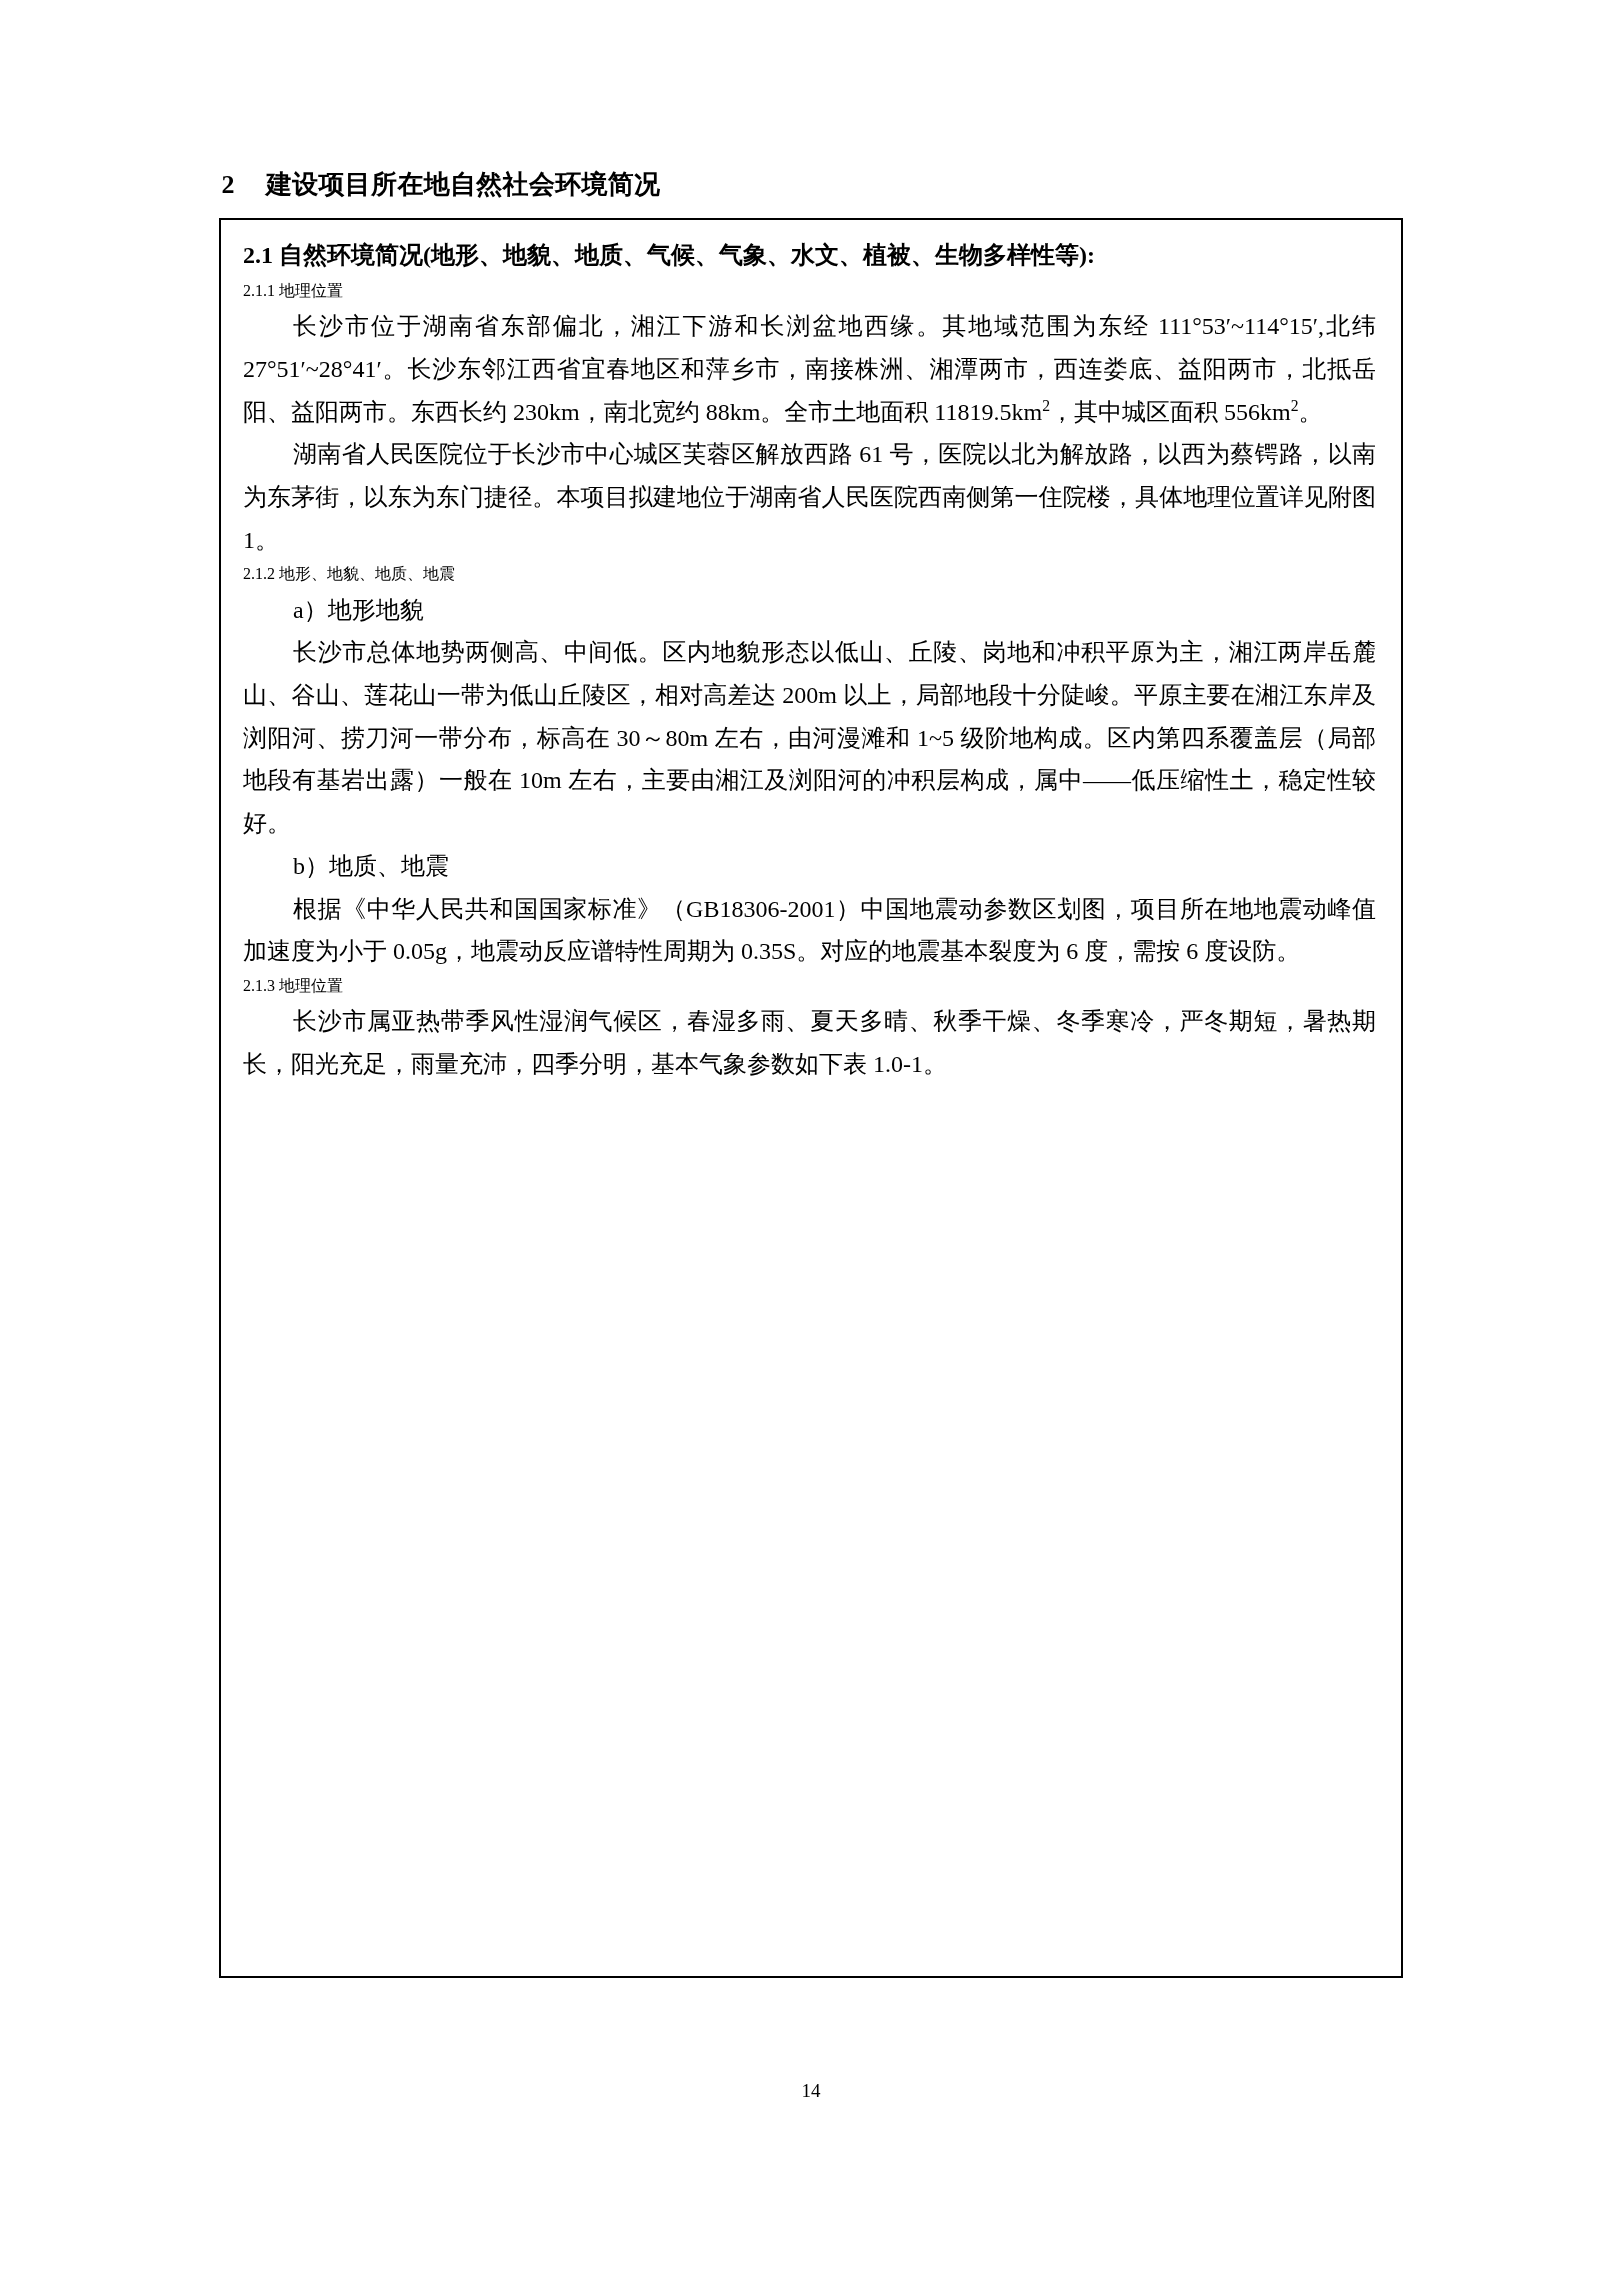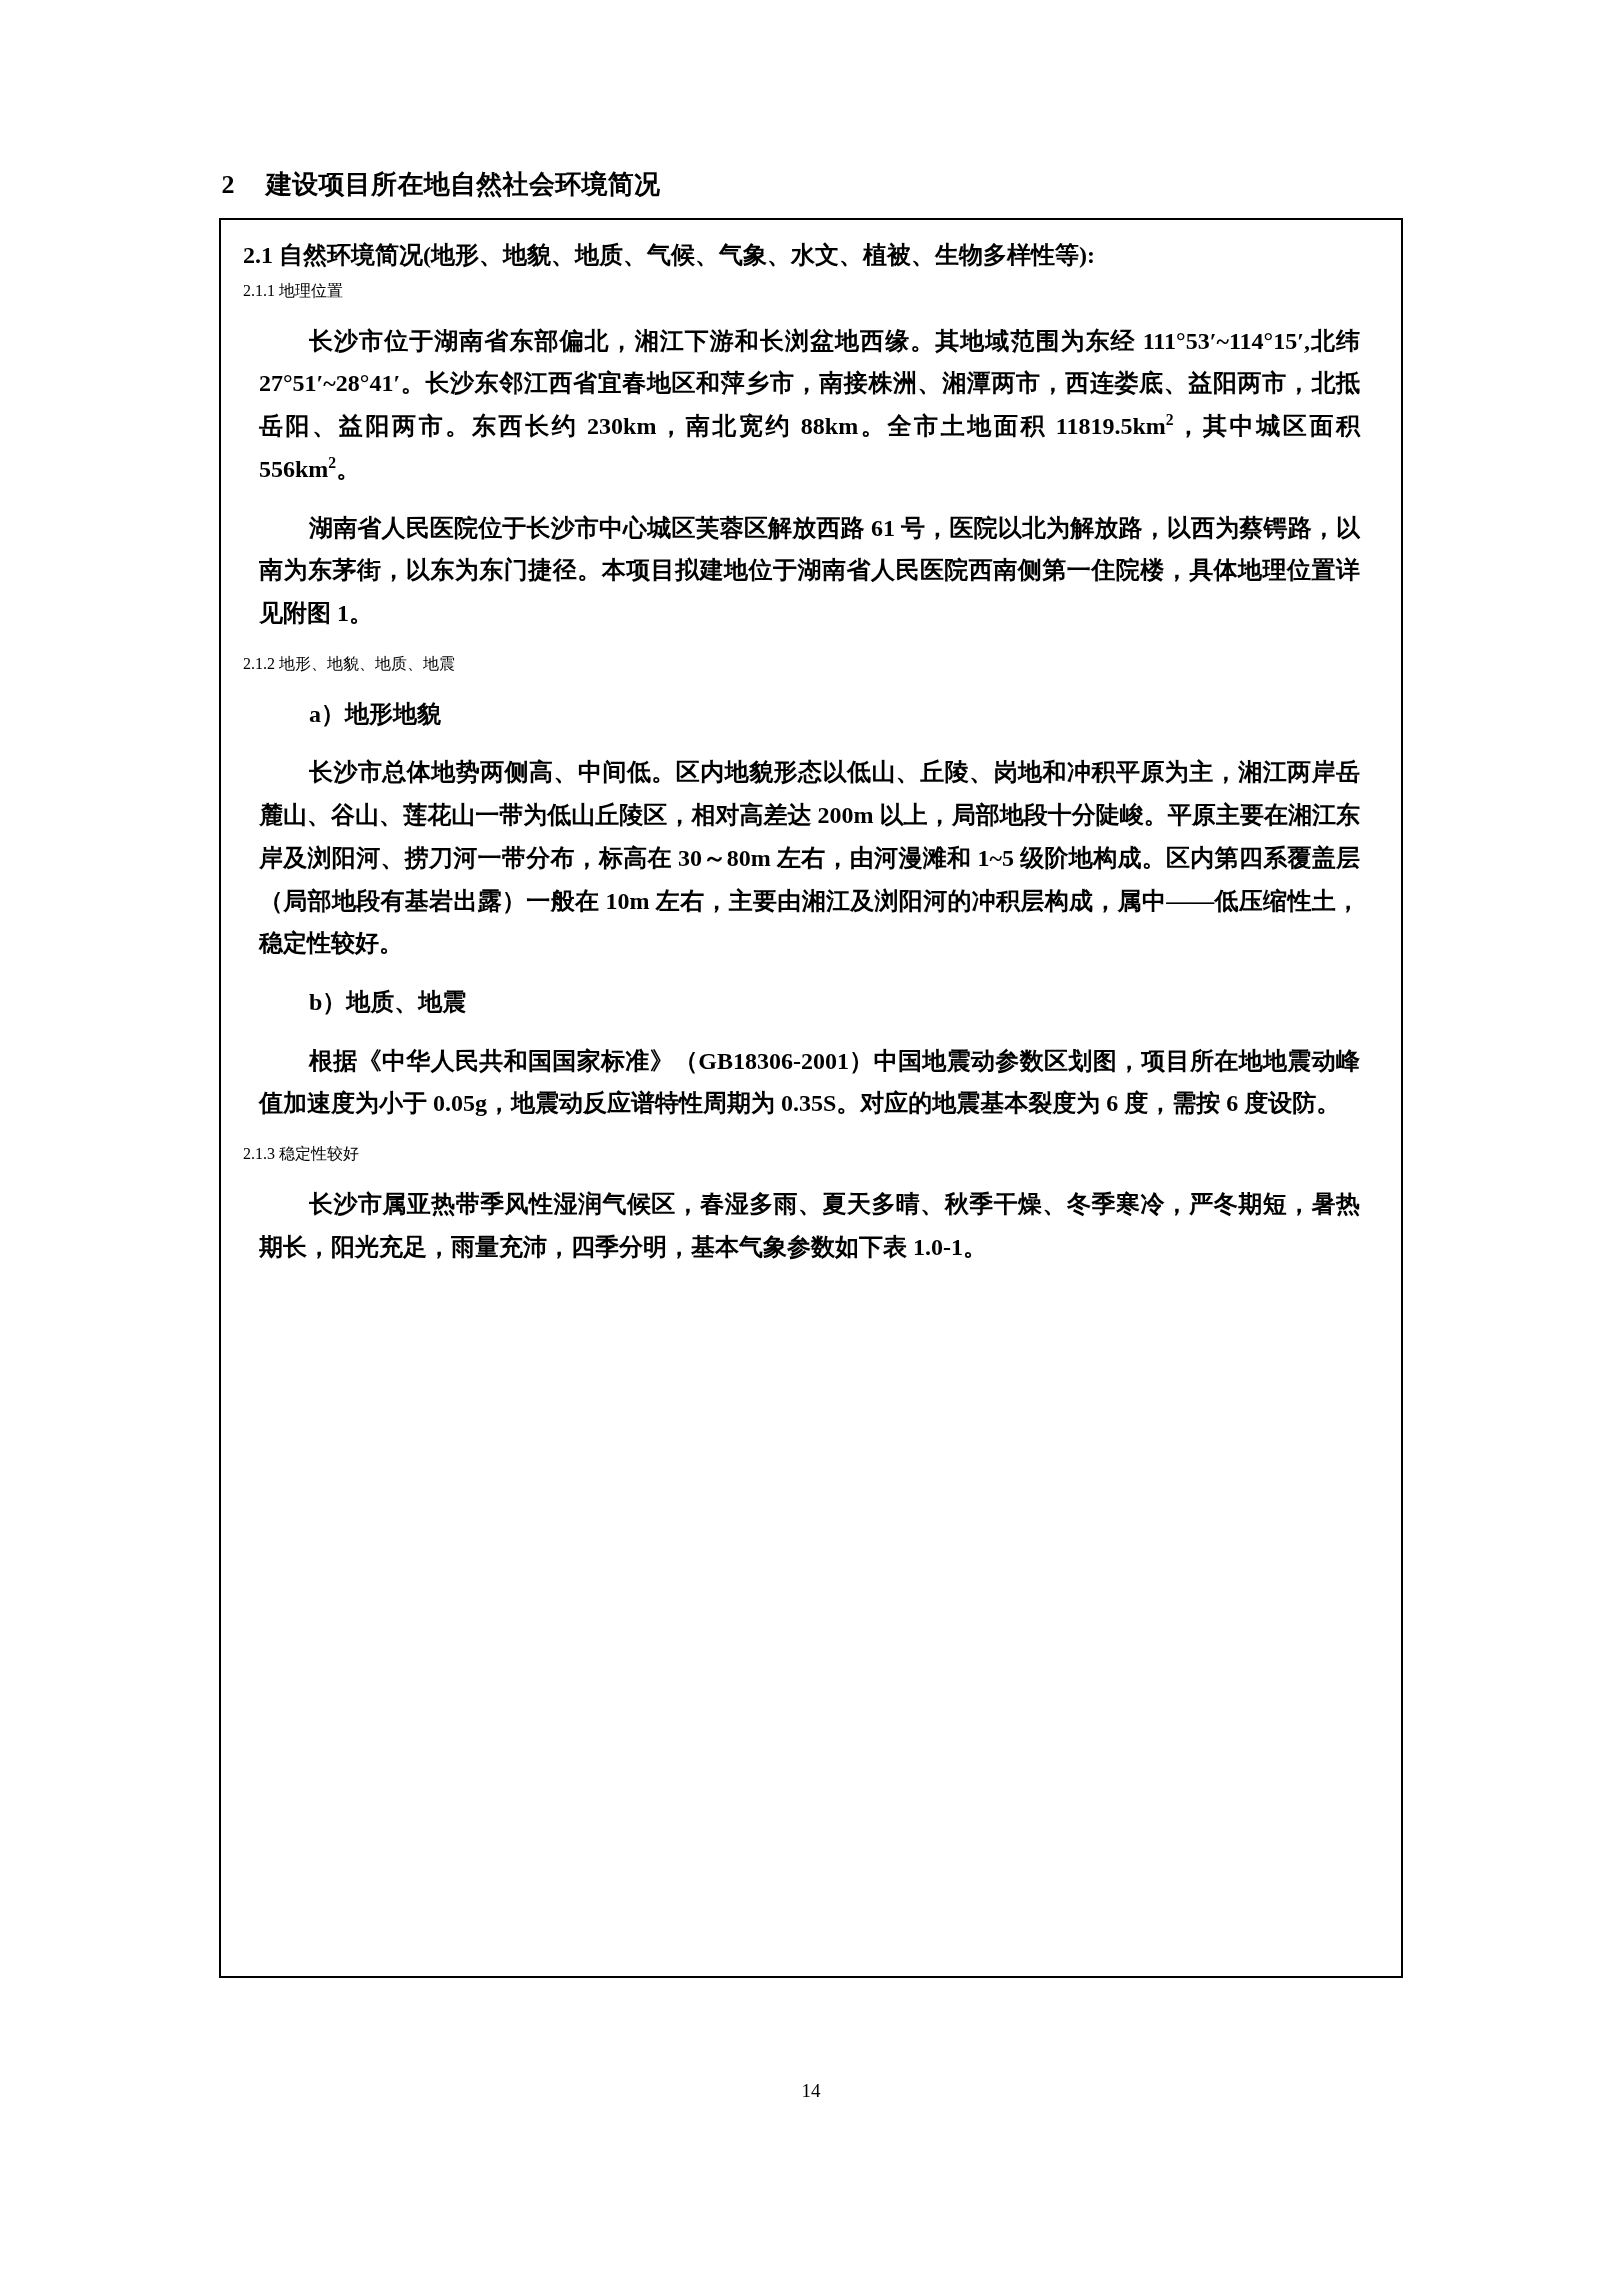--- a/index.html
+++ b/index.html
@@ -52,25 +52,24 @@
   }
   .sub-heading {
     font-size: 16px;
     line-height: 1.62;
     margin: 0 0 1.3px 0;
     font-weight: normal;
   }
   p.body {
     font-size: 24px;
     line-height: 1.78;
-    margin: 16px;
+    margin: 0;
     text-align: justify;
     text-justify: inter-ideograph;
     text-indent: 50px;
-    font-weight: bold;
   }
   p.body.indent-sub {
     text-indent: 50px;
   }
   sup {
     font-size: 15.7px;
     vertical-align: super;
     line-height: 0;
   }
   .page-number {
@@ -101,21 +100,21 @@
       <div class="sub-heading">2.1.1 地理位置</div>
       <p class="body">长沙市位于湖南省东部偏北，湘江下游和长浏盆地西缘。其地域范围为东经 111°53′~114°15′,北纬 27°51′~28°41′。长沙东邻江西省宜春地区和萍乡市，南接株洲、湘潭两市，西连娄底、益阳两市，北抵岳阳、益阳两市。东西长约 230km，南北宽约 88km。全市土地面积 11819.5km<sup>2</sup>，其中城区面积 556km<sup>2</sup>。</p>
       <p class="body">湖南省人民医院位于长沙市中心城区芙蓉区解放西路 61 号，医院以北为解放路，以西为蔡锷路，以南为东茅街，以东为东门捷径。本项目拟建地位于湖南省人民医院西南侧第一住院楼，具体地理位置详见附图 1。</p>
 
       <div class="sub-heading">2.1.2 地形、地貌、地质、地震</div>
       <p class="body indent-sub">a）地形地貌</p>
       <p class="body">长沙市总体地势两侧高、中间低。区内地貌形态以低山、丘陵、岗地和冲积平原为主，湘江两岸岳麓山、谷山、莲花山一带为低山丘陵区，相对高差达 200m 以上，局部地段十分陡峻。平原主要在湘江东岸及浏阳河、捞刀河一带分布，标高在 30～80m 左右，由河漫滩和 1~5 级阶地构成。区内第四系覆盖层（局部地段有基岩出露）一般在 10m 左右，主要由湘江及浏阳河的冲积层构成，属中——低压缩性土，稳定性较好。</p>
       <p class="body indent-sub">b）地质、地震</p>
       <p class="body">根据《中华人民共和国国家标准》（GB18306-2001）中国地震动参数区划图，项目所在地地震动峰值加速度为小于 0.05g，地震动反应谱特性周期为 0.35S。对应的地震基本裂度为 6 度，需按 6 度设防。</p>
 
-      <div class="sub-heading">2.1.3 稳定性较好</div>
+      <div class="sub-heading">2.1.3 地理位置</div>
       <p class="body">长沙市属亚热带季风性湿润气候区，春湿多雨、夏天多晴、秋季干燥、冬季寒冷，严冬期短，暑热期长，阳光充足，雨量充沛，四季分明，基本气象参数如下表 1.0-1。</p>
 
     </div>
   </div>
 
   <div class="page-number">14</div>
 
 </div>
 
 

